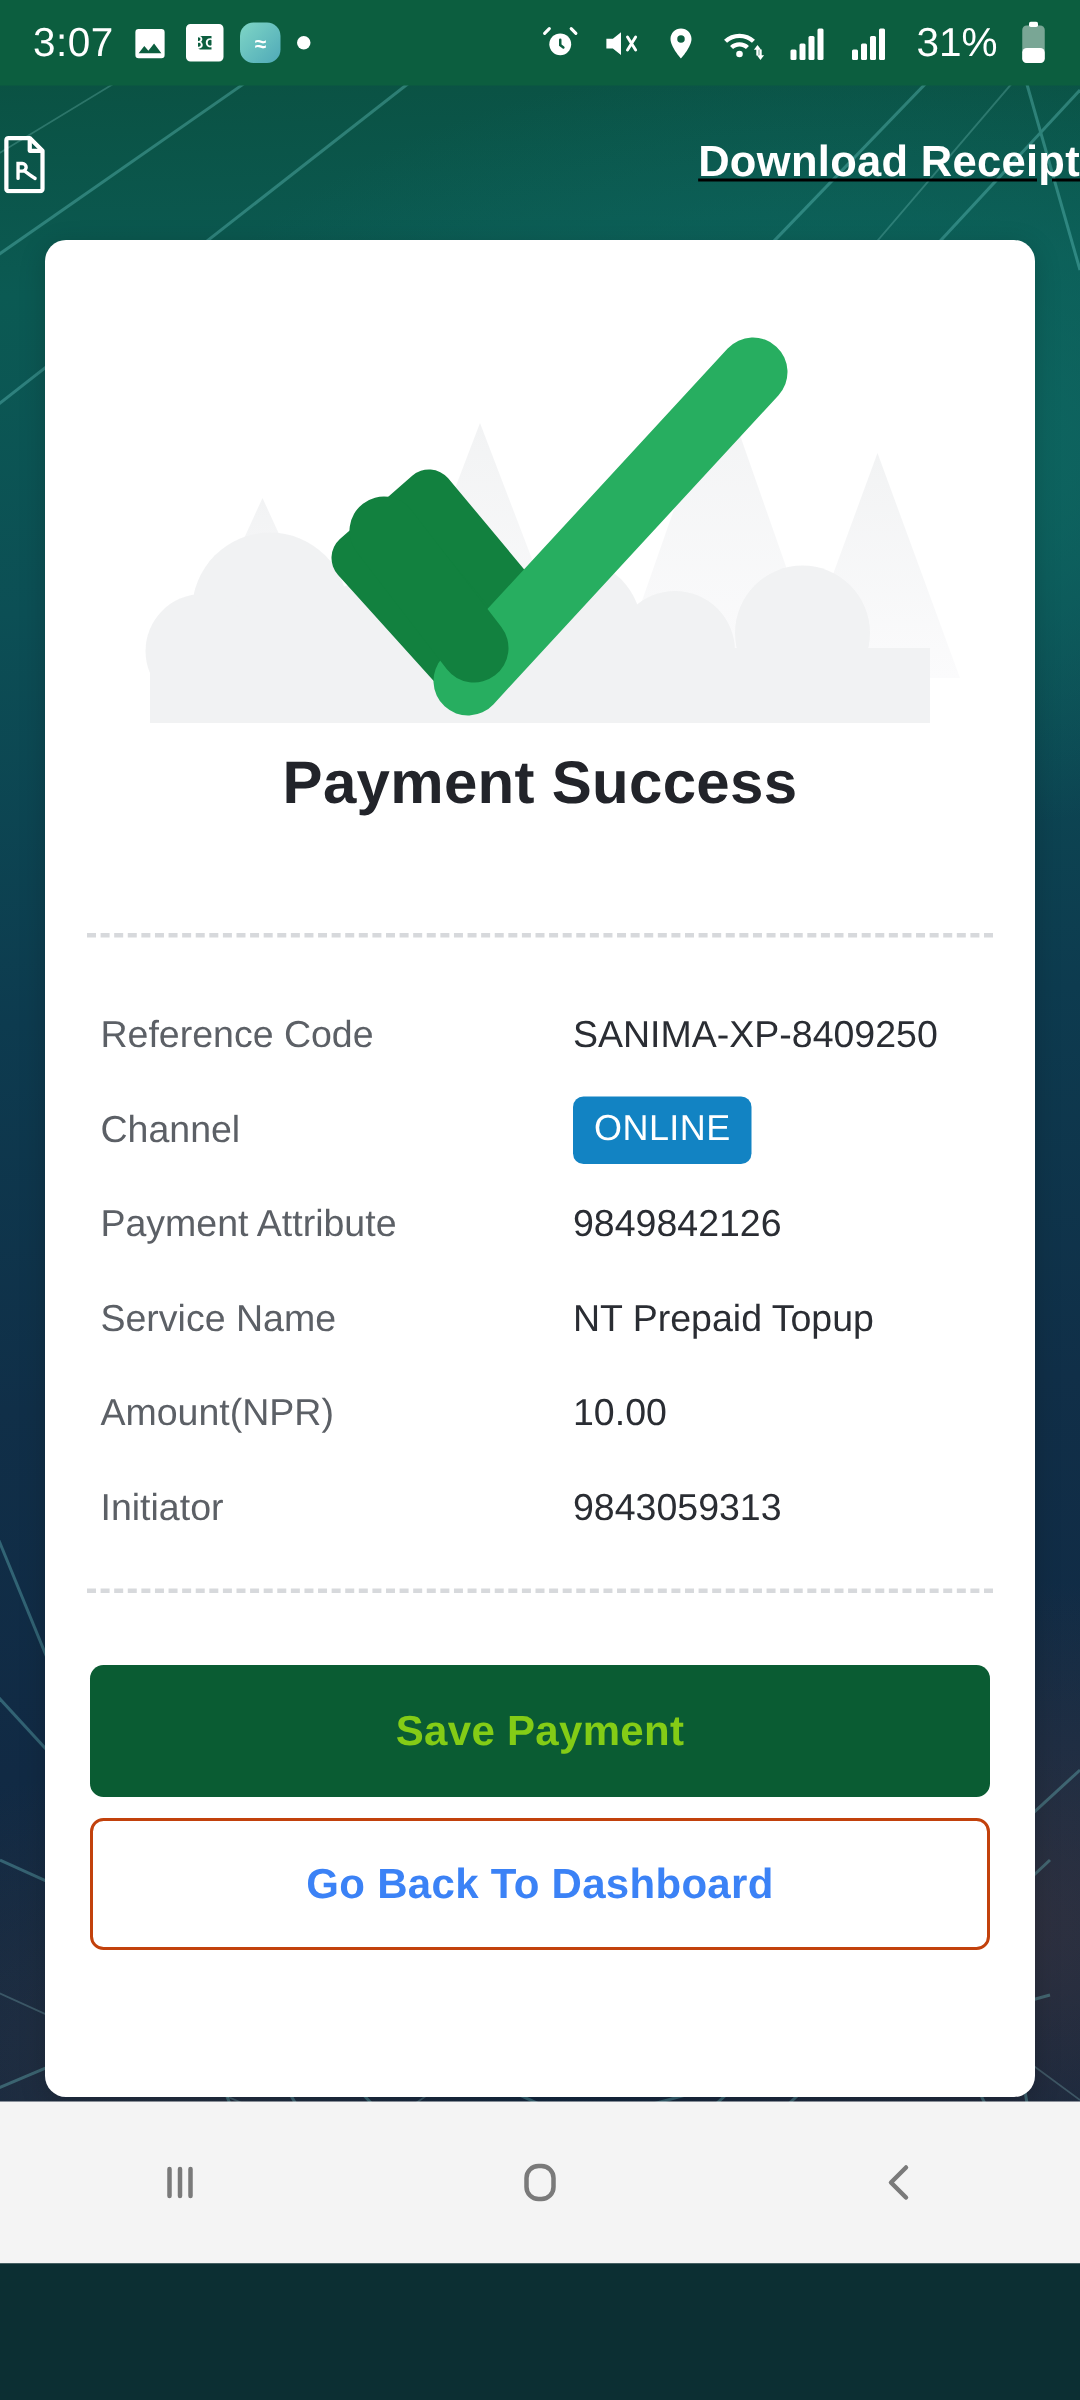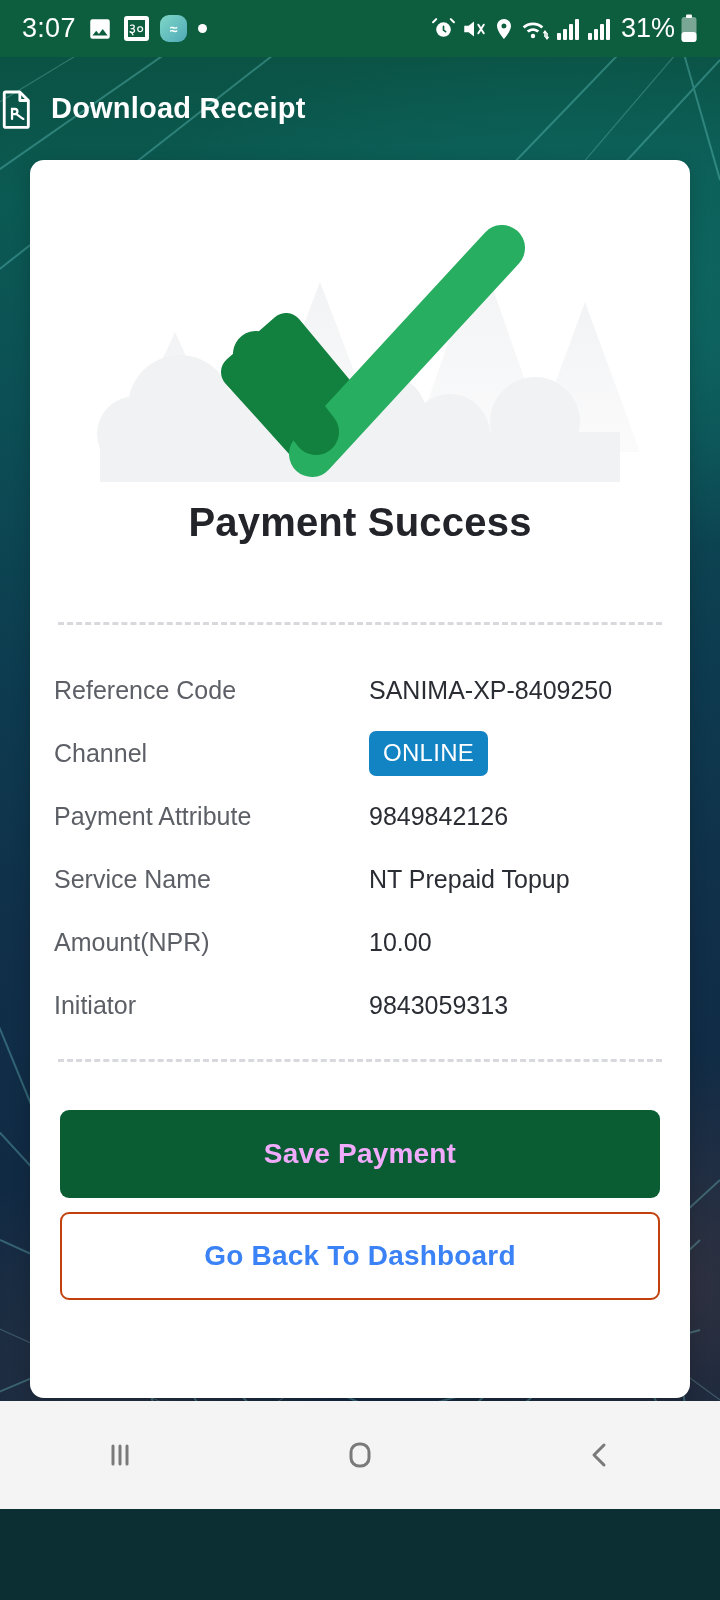--- a/index.html
+++ b/index.html
@@ -32,43 +32,44 @@
   .statusbar {
     position: absolute; left: 0; top: 0; width: 720px; height: 57px;
     background: #0c5e3f;
     display: flex; align-items: center;
     padding: 0 22px;
     color: #ffffff;
     z-index: 20;
   }
   .sb-left { display: flex; align-items: center; gap: 11px; }
   .sb-time { font-size: 27px; font-weight: 400; letter-spacing: 0.3px; }
-  .sb-right { margin-left: auto; display: flex; align-items: center; gap: 5px; }
+  .sb-right { margin-left: auto; display: flex; align-items: center; gap: 15px; }
   .sb-batt-text { font-size: 27px; font-weight: 400; margin-left: 3px; }
   .ico { display: inline-flex; align-items: center; justify-content: center; }
 
   .np-badge {
-    width: 25px; height: 25px; border: 4px solid #ffffff; border-radius: 3px;
+    width: 25px; height: 25px; border: 8px solid #ffffff; border-radius: 3px;
     display: inline-flex; align-items: center; justify-content: center;
     font-size: 15px; line-height: 1; color: #ffffff;
   }
   .app-bubble {
     width: 27px; height: 27px; border-radius: 9px;
     background: linear-gradient(135deg, #7fd6c6, #4fa9b8);
     display: inline-flex; align-items: center; justify-content: center;
     color: #ffffff; font-size: 14px; font-weight: 700; letter-spacing: -1px;
   }
   .sb-dot { width: 9px; height: 9px; border-radius: 50%; background: #ffffff; }
 
   
   .header {
     position: absolute; left: 0; top: 57px; width: 720px; height: 103px;
-    display: flex; align-items: center; justify-content: flex-start;
+    display: flex; align-items: center; justify-content: space-between;
     gap: 17px;
     z-index: 12;
+    text-decoration: underline;
   }
   .header-title {
     color: #ffffff; font-size: 29px; font-weight: 700; letter-spacing: 0.2px;
   }
 
   
   .card {
     position: absolute; left: 30px; top: 160px;
     width: 660px; height: 1238px;
     background: #ffffff;
@@ -90,21 +91,21 @@
     letter-spacing: 0.2px;
   }
 
   .divider {
     height: 0; margin: 0 28px;
     border-top: 3px dashed #d7d9dc;
   }
   .divider-top { margin-top: 77px; }
   .divider-bottom { margin-top: 22px; }
 
-  .rows { padding: 0 24px; margin-top: 34px; }
+  .rows { padding: 0 37px; margin-top: 34px; }
   .row {
     display: flex; align-items: center;
     height: 63px;
   }
   .row-label {
     width: 315px;
     font-size: 25px; color: #5c6066; font-weight: 400;
   }
   .row-value {
     font-size: 25px; color: #2a2d33; font-weight: 400;
@@ -121,21 +122,21 @@
   .actions { padding: 0 30px; margin-top: 25px; }
   .btn {
     width: 100%; height: 88px;
     border-radius: 9px;
     display: flex; align-items: center; justify-content: center;
     font-size: 28px; font-weight: 700;
     letter-spacing: 0.2px;
     cursor: pointer;
     border: none;
   }
-  .btn-primary { background: #0a5c33; color: #f0abfc; margin-top: 48px; }
+  .btn-primary { background: #0a5c33; color: #84cc16; margin-top: 48px; }
   .btn-secondary {
     background: #ffffff; color: #3b82f6;
     border: 2px solid #c2410c;
     margin-top: 14px; height: 88px;
   }
 
   
   .navbar {
     position: absolute; left: 0; bottom: 0; width: 720px; height: 108px;
     background: #f4f4f4;

